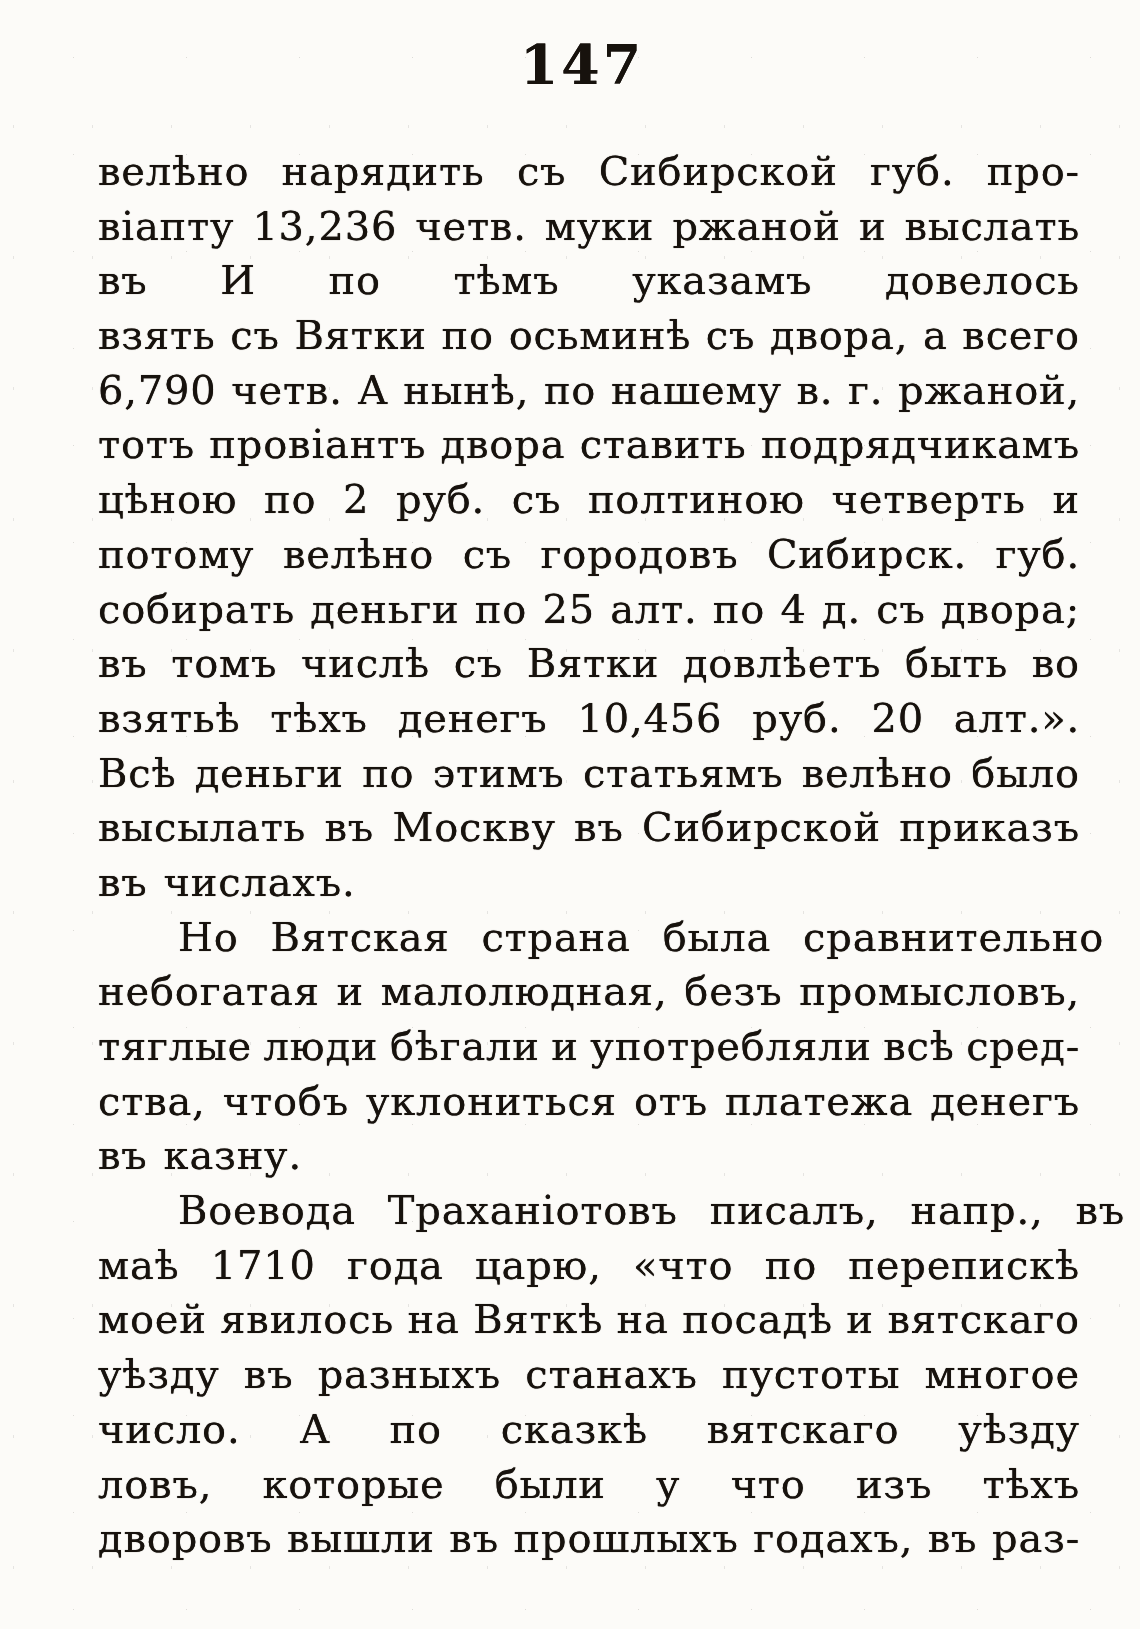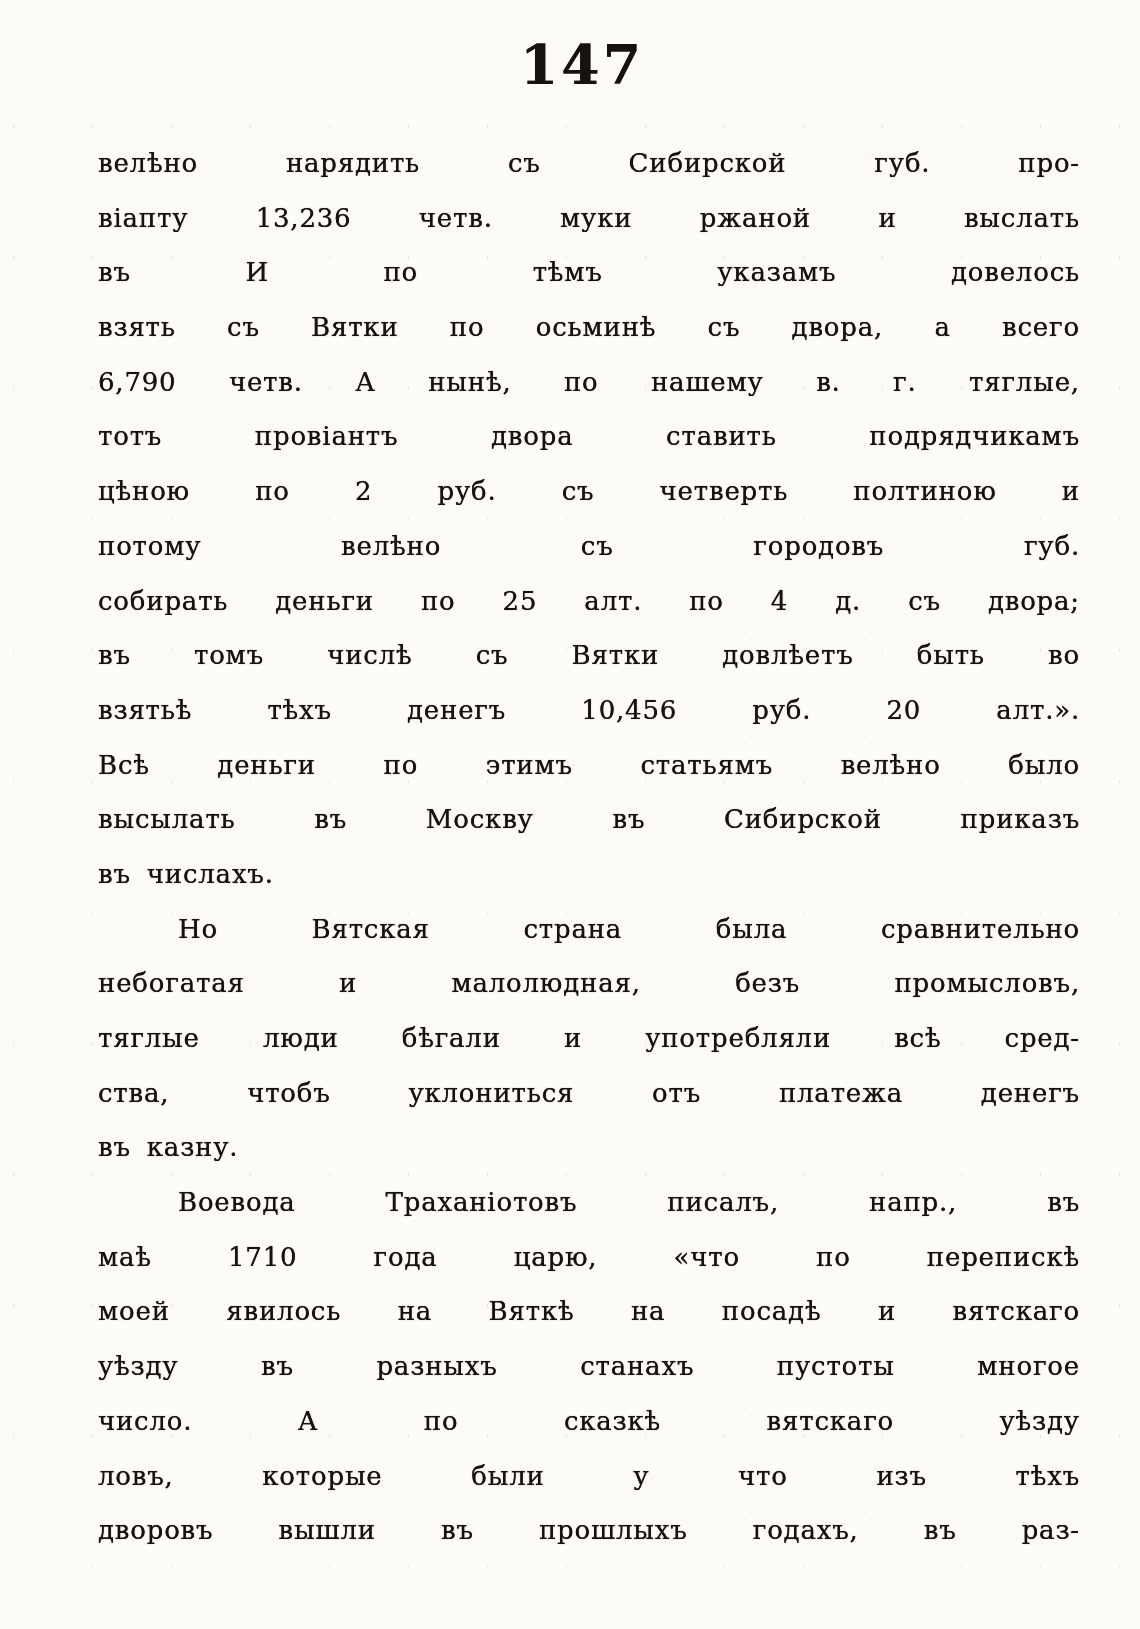--- a/index.html
+++ b/index.html
@@ -36,21 +36,21 @@
     text-shadow: 0 0 0.6px currentColor;
   }
   .body-text {
     margin: 46px 72px 0 86px; 
   }
   .line {
     display: flex;
     justify-content: space-between;
     align-items: baseline;
     height: 54.7px;
-    font-size: 26px;
+    font-size: 40px;
     letter-spacing: 0.8px;
     white-space: pre;
     text-shadow: 0 0 0.7px currentColor; 
   }
   .line span { display: inline-block; }
   .line.indent { padding-left: 80px; gap: 32px; }
   .line.para-end {
     justify-content: flex-start;
     gap: 16px;
   }
@@ -60,24 +60,24 @@
 
 <div class="page">
 
   <div class="page-number">147</div>
 
   <div class="body-text">
     <div class="line"><span>велѣно</span><span>нарядить</span><span>съ</span><span>Сибирской</span><span>губ.</span><span>про-</span></div>
     <div class="line"><span>віапту</span><span>13,236</span><span>четв.</span><span>муки</span><span>ржаной</span><span>и</span><span>выслать</span></div>
     <div class="line"><span>въ</span><span>И</span><span>по</span><span>тѣмъ</span><span>указамъ</span><span>довелось</span></div>
     <div class="line"><span>взять</span><span>съ</span><span>Вятки</span><span>по</span><span>осьминѣ</span><span>съ</span><span>двора,</span><span>а</span><span>всего</span></div>
-    <div class="line"><span>6,790</span><span>четв.</span><span>А</span><span>нынѣ,</span><span>по</span><span>нашему</span><span>в.</span><span>г.</span><span>тяглые,</span></div>
+    <div class="line"><span>6,790</span><span>четв.</span><span>А</span><span>нынѣ,</span><span>по</span><span>нашему</span><span>в.</span><span>г.</span><span>ржаной,</span></div>
     <div class="line"><span>тотъ</span><span>провіантъ</span><span>двора</span><span>ставить</span><span>подрядчикамъ</span></div>
-    <div class="line"><span>цѣною</span><span>по</span><span>2</span><span>руб.</span><span>съ</span><span>четверть</span><span>полтиною</span><span>и</span></div>
-    <div class="line"><span>потому</span><span>велѣно</span><span>съ</span><span>городовъ</span><span>губ.</span></div>
+    <div class="line"><span>цѣною</span><span>по</span><span>2</span><span>руб.</span><span>съ</span><span>полтиною</span><span>четверть</span><span>и</span></div>
+    <div class="line"><span>потому</span><span>велѣно</span><span>съ</span><span>городовъ</span><span>Сибирск.</span><span>губ.</span></div>
     <div class="line"><span>собирать</span><span>деньги</span><span>по</span><span>25</span><span>алт.</span><span>по</span><span>4</span><span>д.</span><span>съ</span><span>двора;</span></div>
     <div class="line"><span>въ</span><span>томъ</span><span>числѣ</span><span>съ</span><span>Вятки</span><span>довлѣетъ</span><span>быть</span><span>во</span></div>
     <div class="line"><span>взятьѣ</span><span>тѣхъ</span><span>денегъ</span><span>10,456</span><span>руб.</span><span>20</span><span>алт.».</span></div>
     <div class="line"><span>Всѣ</span><span>деньги</span><span>по</span><span>этимъ</span><span>статьямъ</span><span>велѣно</span><span>было</span></div>
     <div class="line"><span>высылать</span><span>въ</span><span>Москву</span><span>въ</span><span>Сибирской</span><span>приказъ</span></div>
     <div class="line para-end"><span>въ</span><span>числахъ.</span></div>
     <div class="line indent"><span>Но</span><span>Вятская</span><span>страна</span><span>была</span><span>сравнительно</span></div>
     <div class="line"><span>небогатая</span><span>и</span><span>малолюдная,</span><span>безъ</span><span>промысловъ,</span></div>
     <div class="line"><span>тяглые</span><span>люди</span><span>бѣгали</span><span>и</span><span>употребляли</span><span>всѣ</span><span>сред-</span></div>
     <div class="line"><span>ства,</span><span>чтобъ</span><span>уклониться</span><span>отъ</span><span>платежа</span><span>денегъ</span></div>

